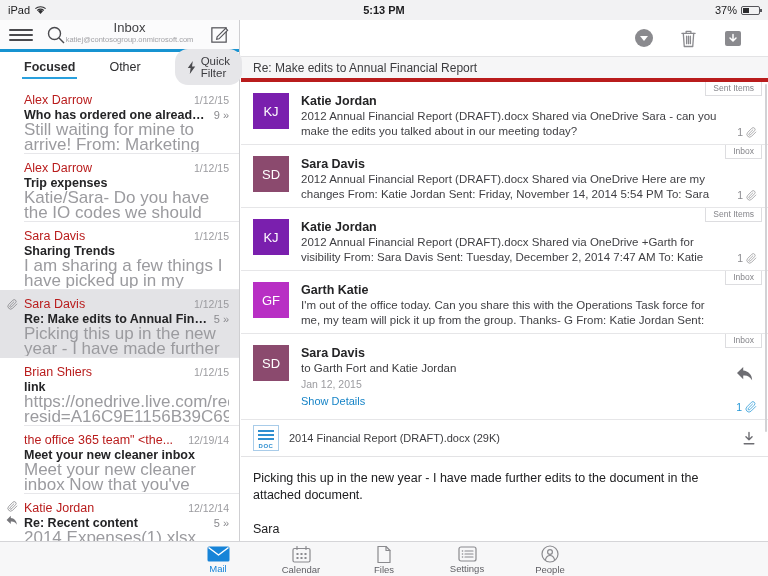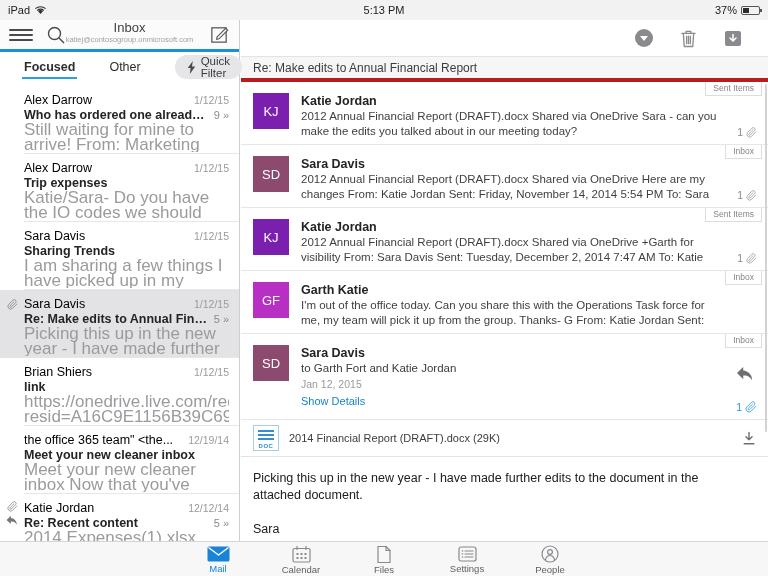--- a/index.html
+++ b/index.html
@@ -5,49 +5,49 @@
   * { margin:0; padding:0; box-sizing:border-box; }
   html,body { width:768px; height:576px; overflow:hidden; }
   body { font-family:"Liberation Sans", sans-serif; background:#fff; position:relative; color:#262626; }
   svg { display:block; }
   .stroke-ic { fill:none; stroke:#8a8a8e; stroke-width:1.5; stroke-linecap:round; stroke-linejoin:round; }
 
   
   .status-bar { position:absolute; top:0; left:0; right:0; height:20px; background:#f2f2f3;
     display:flex; align-items:center; font-size:11px; color:#1c1c1e; z-index:9; padding:0 8px; }
   .status-left { display:flex; align-items:center; gap:4px; }
-  .status-time { position:absolute; left:0; right:0; text-align:center; font-weight:normal; font-size:11px; }
+  .status-time { position:absolute; left:0; right:0; text-align:center; font-weight:bold; font-size:11px; }
   .status-right { margin-left:auto; display:flex; align-items:center; gap:4px; z-index:2; }
   .battery { width:19px; height:9px; border:1px solid #55555a; border-radius:2px; position:relative; }
   .battery .fill { position:absolute; left:1px; top:1px; bottom:1px; width:36%; background:#2c2c2e; }
   .battery:after { content:""; position:absolute; right:-3px; top:2px; width:2px; height:3px; background:#55555a; }
 
   
   .sidebar { position:absolute; top:20px; left:0; width:240px; bottom:35px; background:#fff;
     border-right:1px solid #cfcfd2; z-index:2; }
   .sb-header { height:29px; display:flex; align-items:center; padding:0 9px; background:#fbfbfc; position:relative; }
   .sb-title-wrap { position:absolute; left:60px; right:40px; text-align:center; top:1px; }
   .sb-title { font-size:13px; color:#3f3f42; line-height:14px; }
   .sb-account { font-size:7.5px; color:#a2a2a6; line-height:9px; white-space:nowrap; }
   .hamburger { width:24px; height:16px; display:flex; flex-direction:column; justify-content:space-between; padding:2px 0; cursor:pointer; margin-right:12px; }
   .hamburger span { height:2px; background:#4a4a4e; border-radius:1px; }
   .accent-line { height:3px; background:#1793d1; }
   .sb-tabs { height:30px; display:flex; align-items:center; padding:0 8px 0 24px; position:relative; }
   .tab { font-size:12.5px; color:#2e2e30; margin-right:34px; position:relative; padding:6px 0 7px; cursor:pointer; }
   .tab.active { font-weight:bold; }
   .tab.active:after { content:""; position:absolute; left:-2px; right:-2px; bottom:2px; height:2px; background:#29a0dd; }
-  .quick-filter { margin-left:auto; background:#e6e6e9; border-radius:13px; height:24px; display:flex;
+  .quick-filter { margin-left:auto; background:#e6e6e9; border-radius:13px; height:36px; display:flex;
     align-items:center; gap:5px; padding:0 12px; font-size:11.5px; color:#3c3c40; cursor:pointer; }
 
   .sb-list { position:absolute; top:62px; left:0; right:0; bottom:0; overflow:hidden; padding-top:4px; }
   .msg-item { height:68px; position:relative; padding:7px 10px 0 24px; cursor:pointer; }
   .msg-item:after { content:""; position:absolute; left:24px; right:0; bottom:0; height:1px; background:#e7e7ea; }
   .msg-item.selected { background:#e3e3e6; }
   .mi-row1 { display:flex; align-items:baseline; }
-  .mi-sender { font-size:12.5px; color:#000000; flex:1; white-space:nowrap; overflow:hidden; }
+  .mi-sender { font-size:12.5px; color:#b91c1c; flex:1; white-space:nowrap; overflow:hidden; }
   .mi-date { font-size:10.5px; color:#9b9b9f; margin-left:6px; }
   .mi-row2 { display:flex; align-items:baseline; margin-top:1px; }
   .mi-subject { font-size:12.5px; font-weight:bold; color:#242426; flex:1; white-space:nowrap; overflow:hidden; text-overflow:ellipsis; }
   .mi-count { font-size:11px; color:#8a8a8e; margin-left:6px; white-space:nowrap; }
   .mi-preview { font-size:17px; color:#9b9b9f; line-height:14.5px; max-height:29px; overflow:hidden; margin-top:1px; padding-right:4px; }
   .mi-gutter { position:absolute; left:3px; top:9px; width:18px; display:flex; flex-direction:column; gap:3px; align-items:center; }
 
   
   .pane { position:absolute; left:241px; top:20px; right:0; bottom:35px; background:#fff; }
   .pane-toolbar { height:36px; display:flex; align-items:center; justify-content:flex-end; gap:27px; padding-right:26px; }

